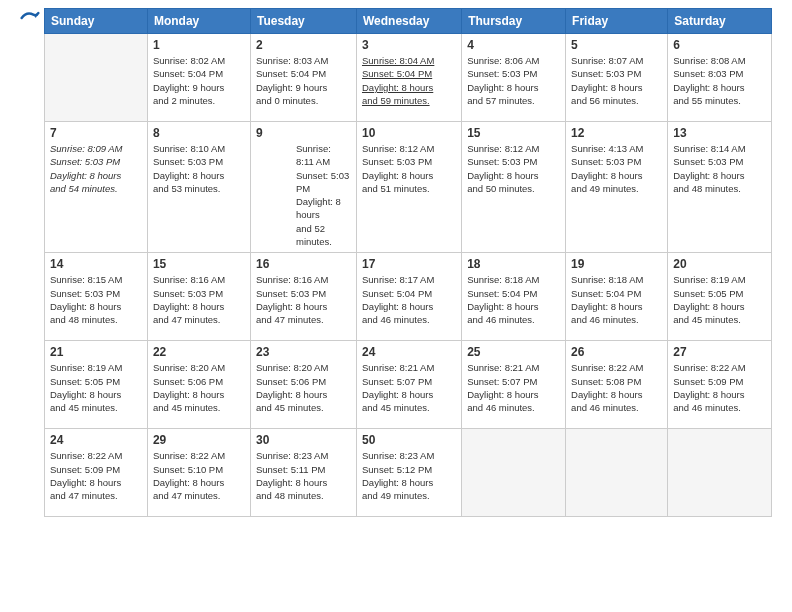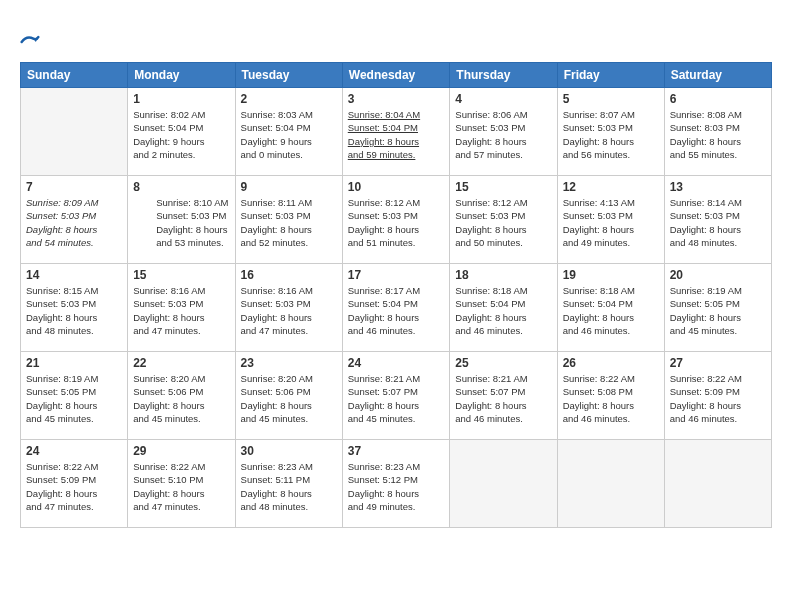--- a/index.html
+++ b/index.html
@@ -6,23 +6,23 @@
     body {
       width: 792px;
       height: 612px;
       font-family: Arial, sans-serif;
       background: #fff;
       overflow: hidden;
     }
     .page {
       width: 792px;
       height: 488px;
-      padding: 32px 20px;
+      padding: 8px 20px;
       display: flex;
-      flex-direction: column;
+      flex-direction: row;
     }
     .header {
       display: flex;
       align-items: flex-start;
       justify-content: space-between;
       margin-bottom: 10px;
     }
     .logo {
       display: flex;
       align-items: center;
@@ -179,28 +179,28 @@
         <tr>
           <td>
             <span class="day-num">7</span>
             <div class="day-info" style="white-space: pre-line; font-style: italic;">Sunrise: 8:09 AM
 Sunset: 5:03 PM
 Daylight: 8 hours
 and 54 minutes.</div>
           </td>
           <td>
             <span class="day-num">8</span>
-            <div class="day-info" style="white-space: pre-line; margin-left: 23px;">Sunrise: 8:10 AM
+            <div class="day-info" style="white-space: pre-line;">Sunrise: 8:10 AM
 Sunset: 5:03 PM
 Daylight: 8 hours
 and 53 minutes.</div>
           </td>
           <td>
             <span class="day-num">9</span>
-            <div class="day-info" style="white-space: pre-line;">Sunrise: 8:11 AM
+            <div class="day-info" style="white-space: pre-line; margin-left: 40px;">Sunrise: 8:11 AM
 Sunset: 5:03 PM
 Daylight: 8 hours
 and 52 minutes.</div>
           </td>
           <td>
             <span class="day-num">10</span>
             <div class="day-info" style="white-space: pre-line;">Sunrise: 8:12 AM
 Sunset: 5:03 PM
 Daylight: 8 hours
 and 51 minutes.</div>
@@ -345,21 +345,21 @@
 and 47 minutes.</div>
           </td>
           <td>
             <span class="day-num">30</span>
             <div class="day-info" style="white-space: pre-line;">Sunrise: 8:23 AM
 Sunset: 5:11 PM
 Daylight: 8 hours
 and 48 minutes.</div>
           </td>
           <td>
-            <span class="day-num">37</span>
+            <span class="day-num">50</span>
             <div class="day-info" style="white-space: pre-line;">Sunrise: 8:23 AM
 Sunset: 5:12 PM
 Daylight: 8 hours
 and 49 minutes.</div>
           </td>
           <td class="empty"></td>
           <td class="empty"></td>
           <td class="empty"></td>
         </tr>
       </tbody>

